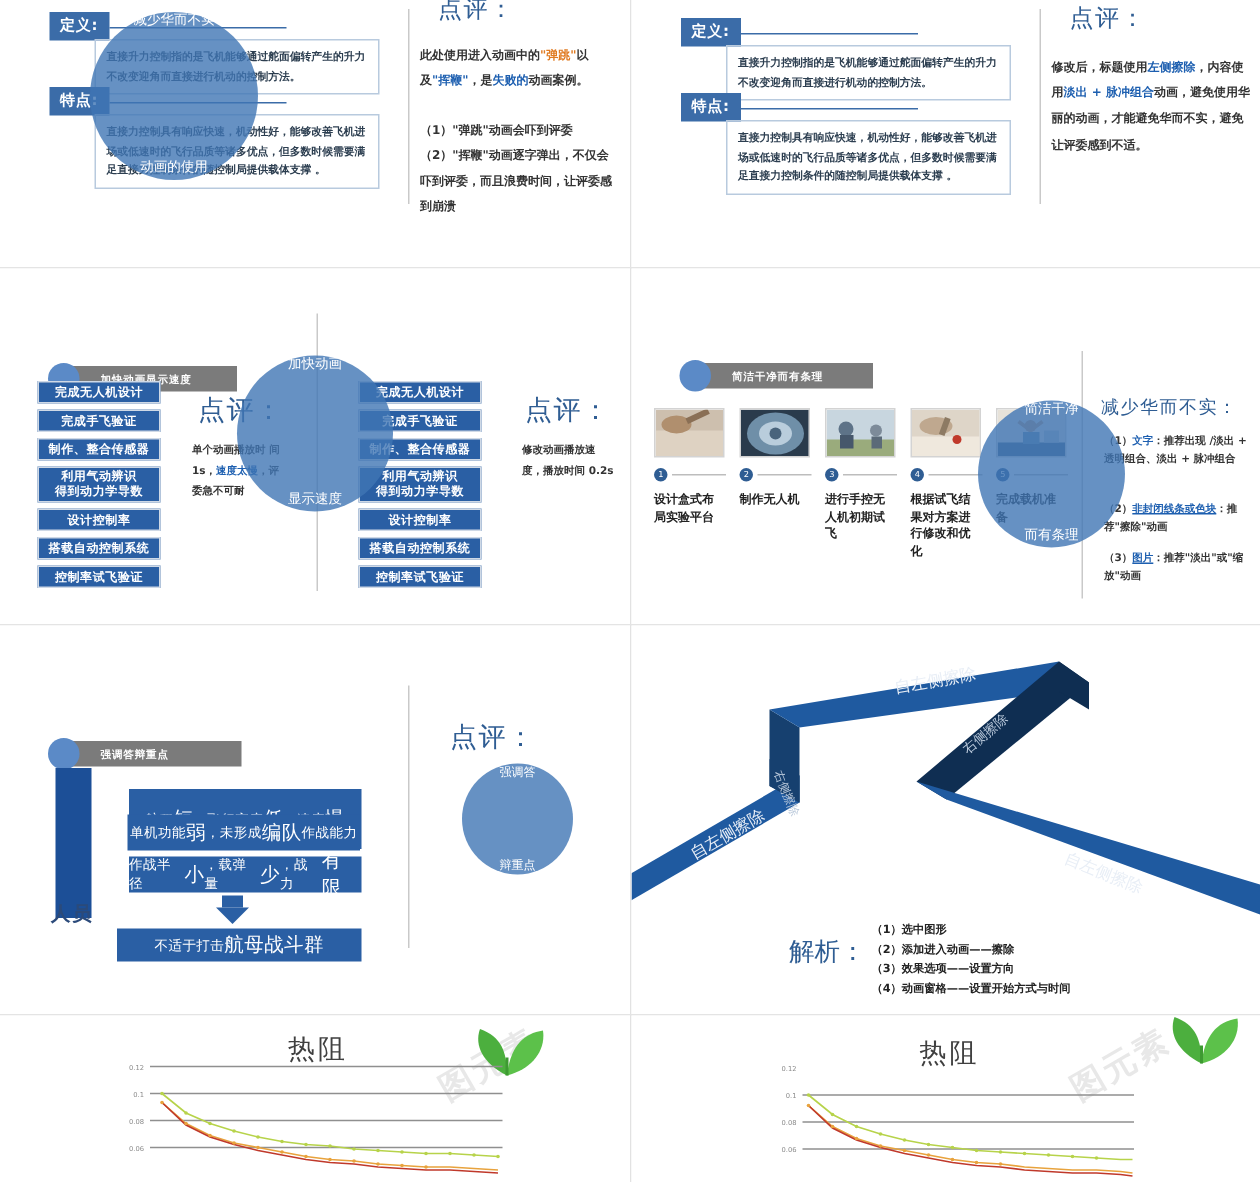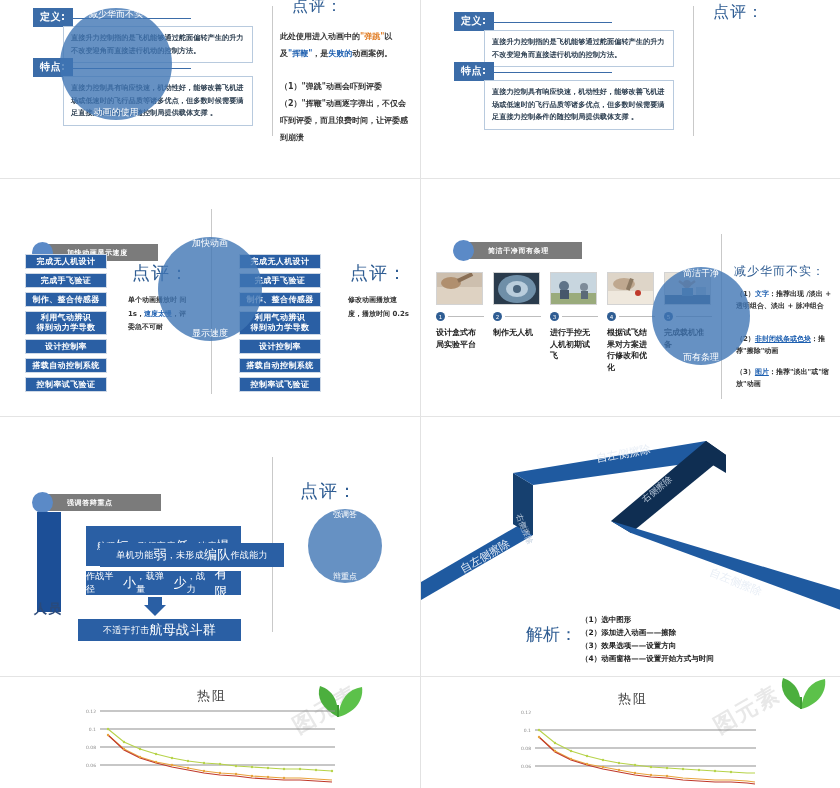--- a/index.html
+++ b/index.html
@@ -197,21 +197,21 @@
   .ana-list {
     position: absolute;
     font-size: 7.5px;
     line-height: 1.75;
     color: #222;
     font-weight: bold;
   }
   
   .chart-title {
     position: absolute;
-    font-size: 13px;
+    font-size: 18px;
     color: #404040;
     letter-spacing: 2px;
   }
   .sprout { position: absolute; }
   .wm {
     position: absolute;
     color: rgba(150,150,150,.22);
     font-size: 22px;
     transform: rotate(-30deg);
     letter-spacing: 2px;
@@ -254,20 +254,23 @@
   <div class="cell" style="left:421px;top:0;width:419px;height:178px">
     <div class="inner-vrule" style="left:272px;top:6px;height:130px"></div>
 
     <div class="tag" style="left:33px;top:12px">定义:</div>
     <div class="txtbox" style="left:63px;top:30px;width:190px">直接升力控制指的是飞机能够通过舵面偏转产生的升力不改变迎角而直接进行机动的控制方法。</div>
 
     <div class="tag" style="left:33px;top:62px">特点:</div>
     <div class="txtbox" style="left:63px;top:80px;width:190px">直接力控制具有响应快速，机动性好，能够改善飞机进场或低速时的飞行品质等诸多优点，但多数时候需要满足直接力控制条件的随控制局提供载体支撑 。</div>
 
     <div class="comment-h" style="left:292px;top:2px">点评：</div>
+    <div class="comment-b" style="left:280px;top:36px;width:134px">
+      <span>修改后，标题使用</span><span class="hl-blue">左侧擦除</span><span>，内容使用</span><span class="hl-blue">淡出 + 脉冲组合</span><span>动画，避免使用华丽的动画，才能避免华而不实，避免让评委感到不适。</span>
+    </div>
   </div>
 
   <div class="cell" style="left:0;top:179px;width:420px;height:237px">
     <div class="inner-vrule" style="left:211px;top:30px;height:185px"></div>
 
     <div class="pill" style="left:43px;top:45px;width:115px">
       <span class="dot"></span>
       <span class="ptxt">加快动画显示速度</span>
     </div>
 
@@ -410,21 +413,21 @@
     <div style="position:absolute;left:34px;top:183px;font-size:13px;color:#2b4a7a;letter-spacing:1px;font-weight:bold">人员</div>
 
     <div class="bigchip" style="left:86px;top:109px;width:155px;height:40px">
       <span>航程</span>
         <span class="lg">短</span>
         <span>、飞行高度</span>
         <span class="lg">低</span>
         <span>、速度</span>
         <span class="lg">慢</span>
     </div>
-    <div class="bigchip" style="left:100px;top:126px;width:184px;height:24px">
+    <div class="bigchip" style="left:85px;top:126px;width:155px;height:24px">
       <span>单机功能</span>
         <span class="lg">弱</span>
         <span>，未形成</span>
         <span class="lg">编队</span>
         <span>作战能力</span>
     </div>
     <div class="bigchip" style="left:86px;top:154px;width:155px;height:24px">
       <span>作战半径</span>
         <span class="lg">小</span>
         <span>，载弹量</span>

